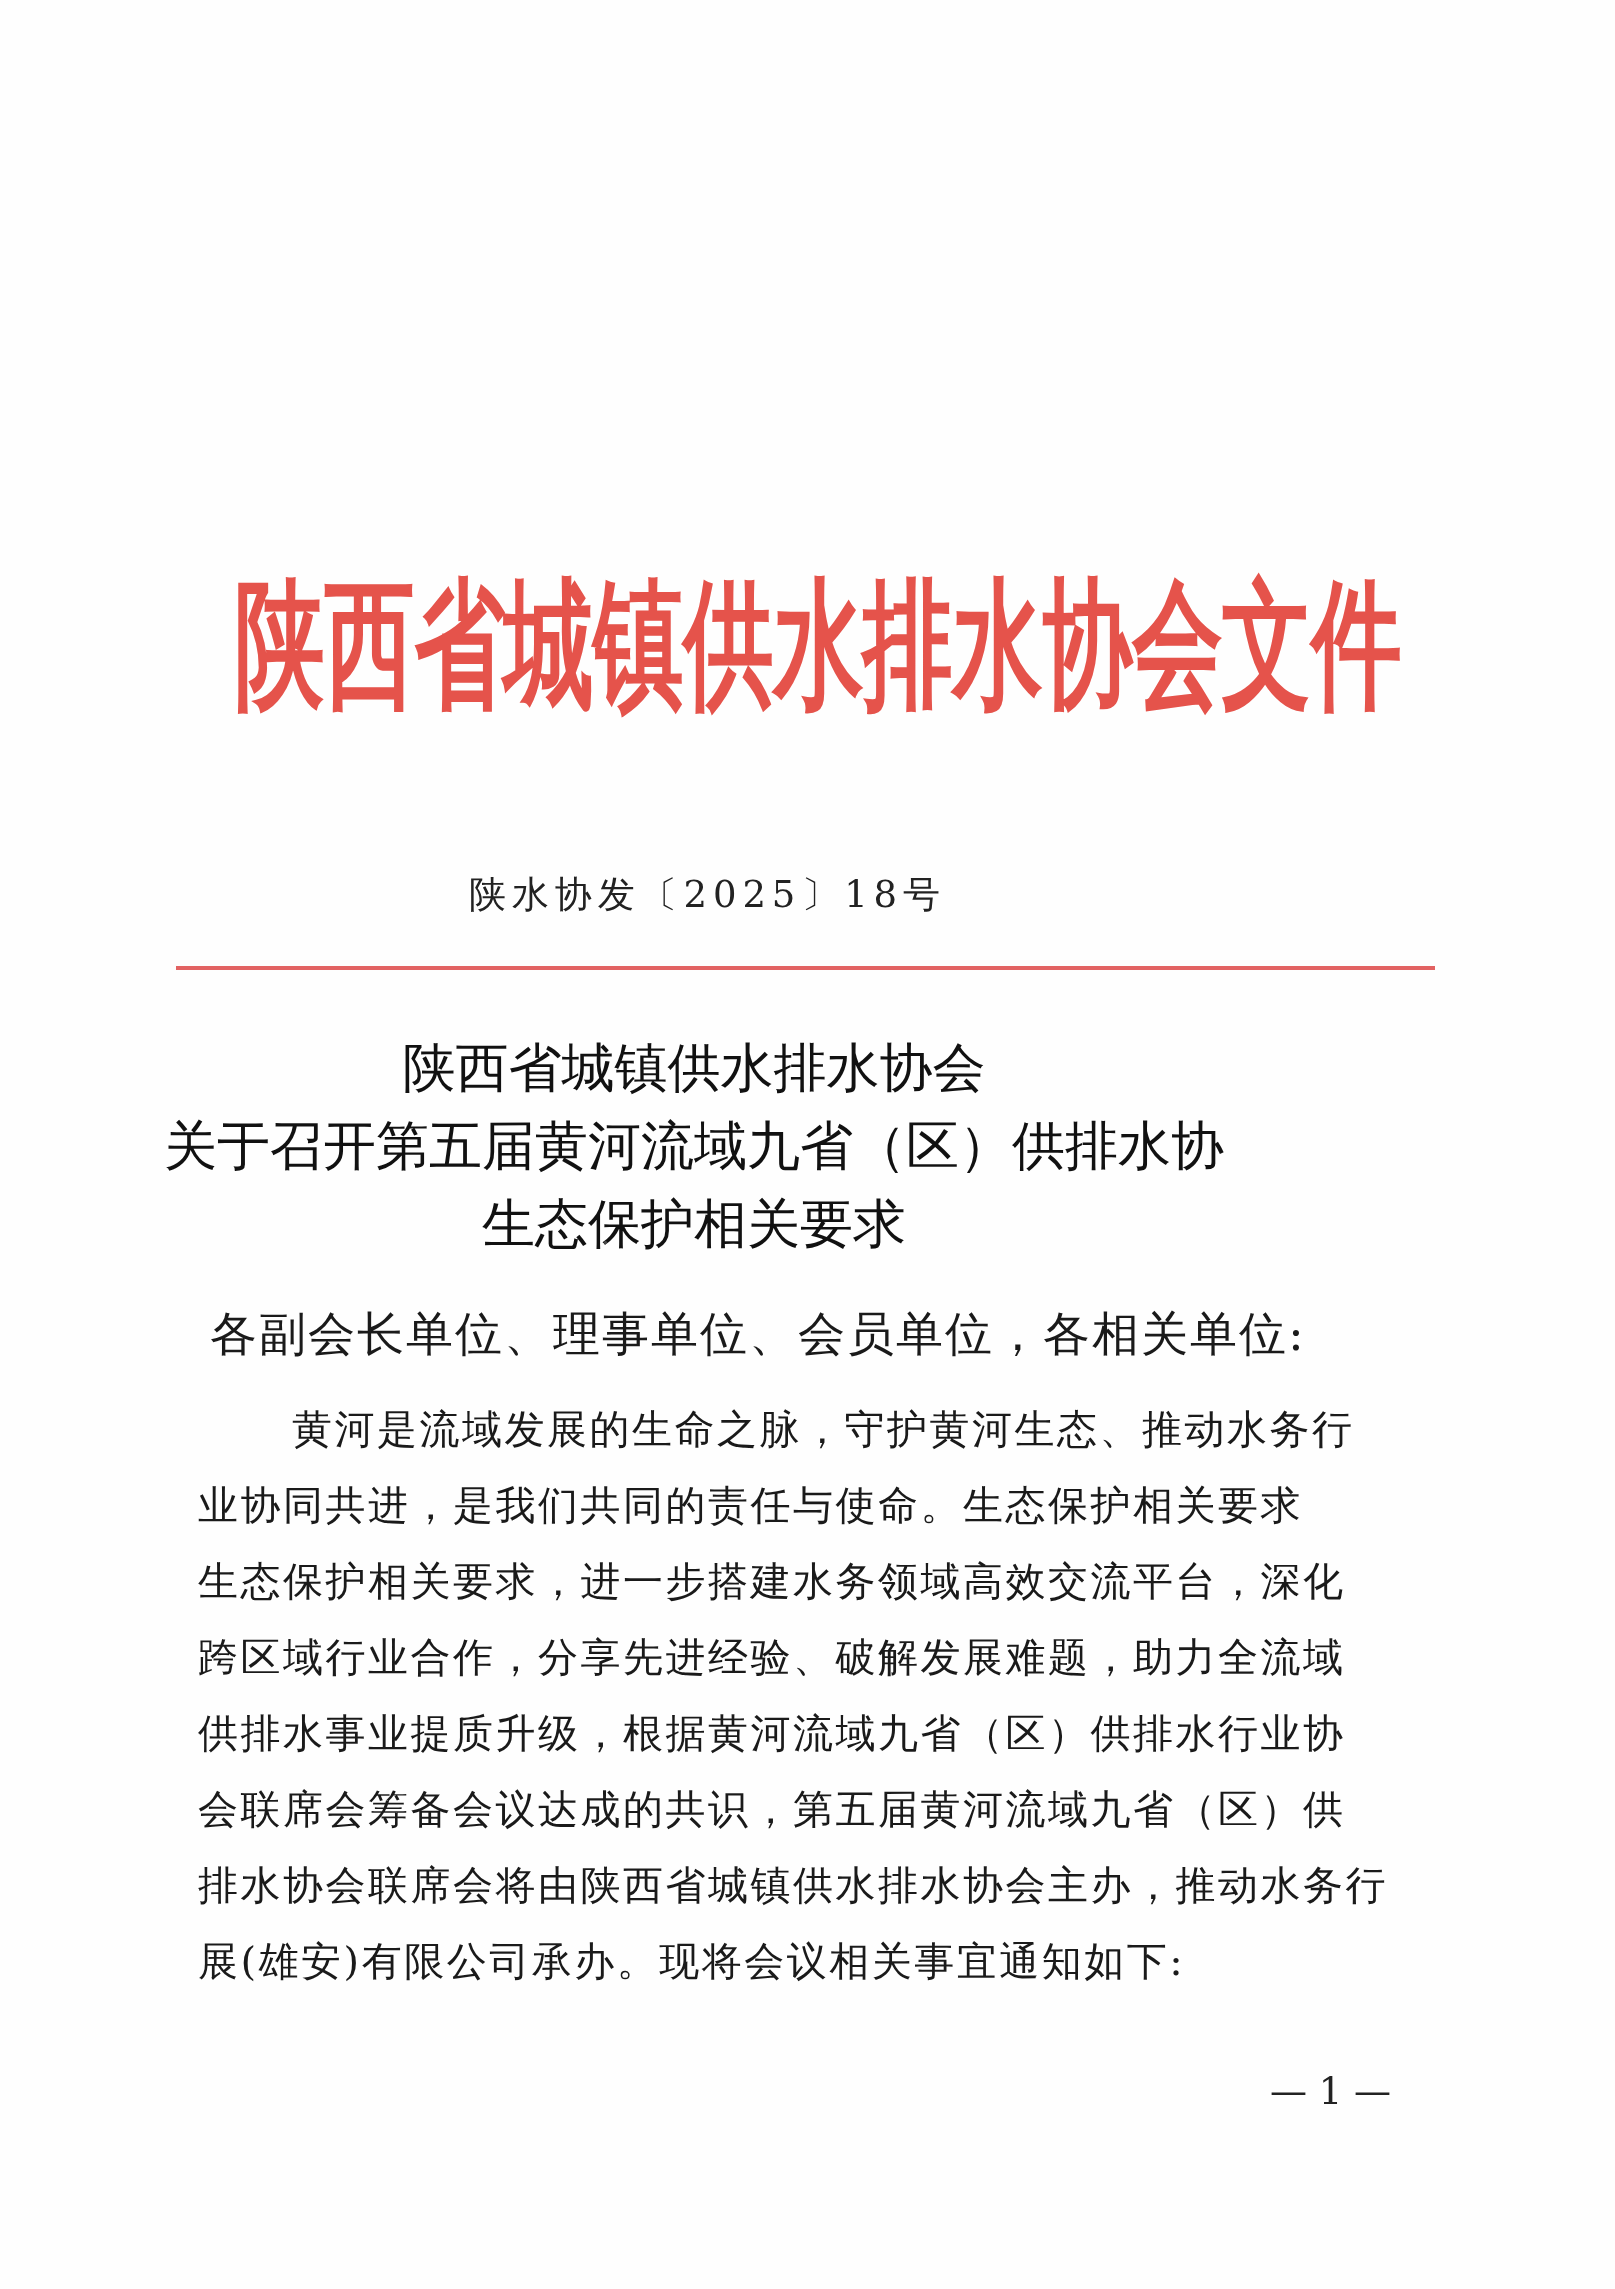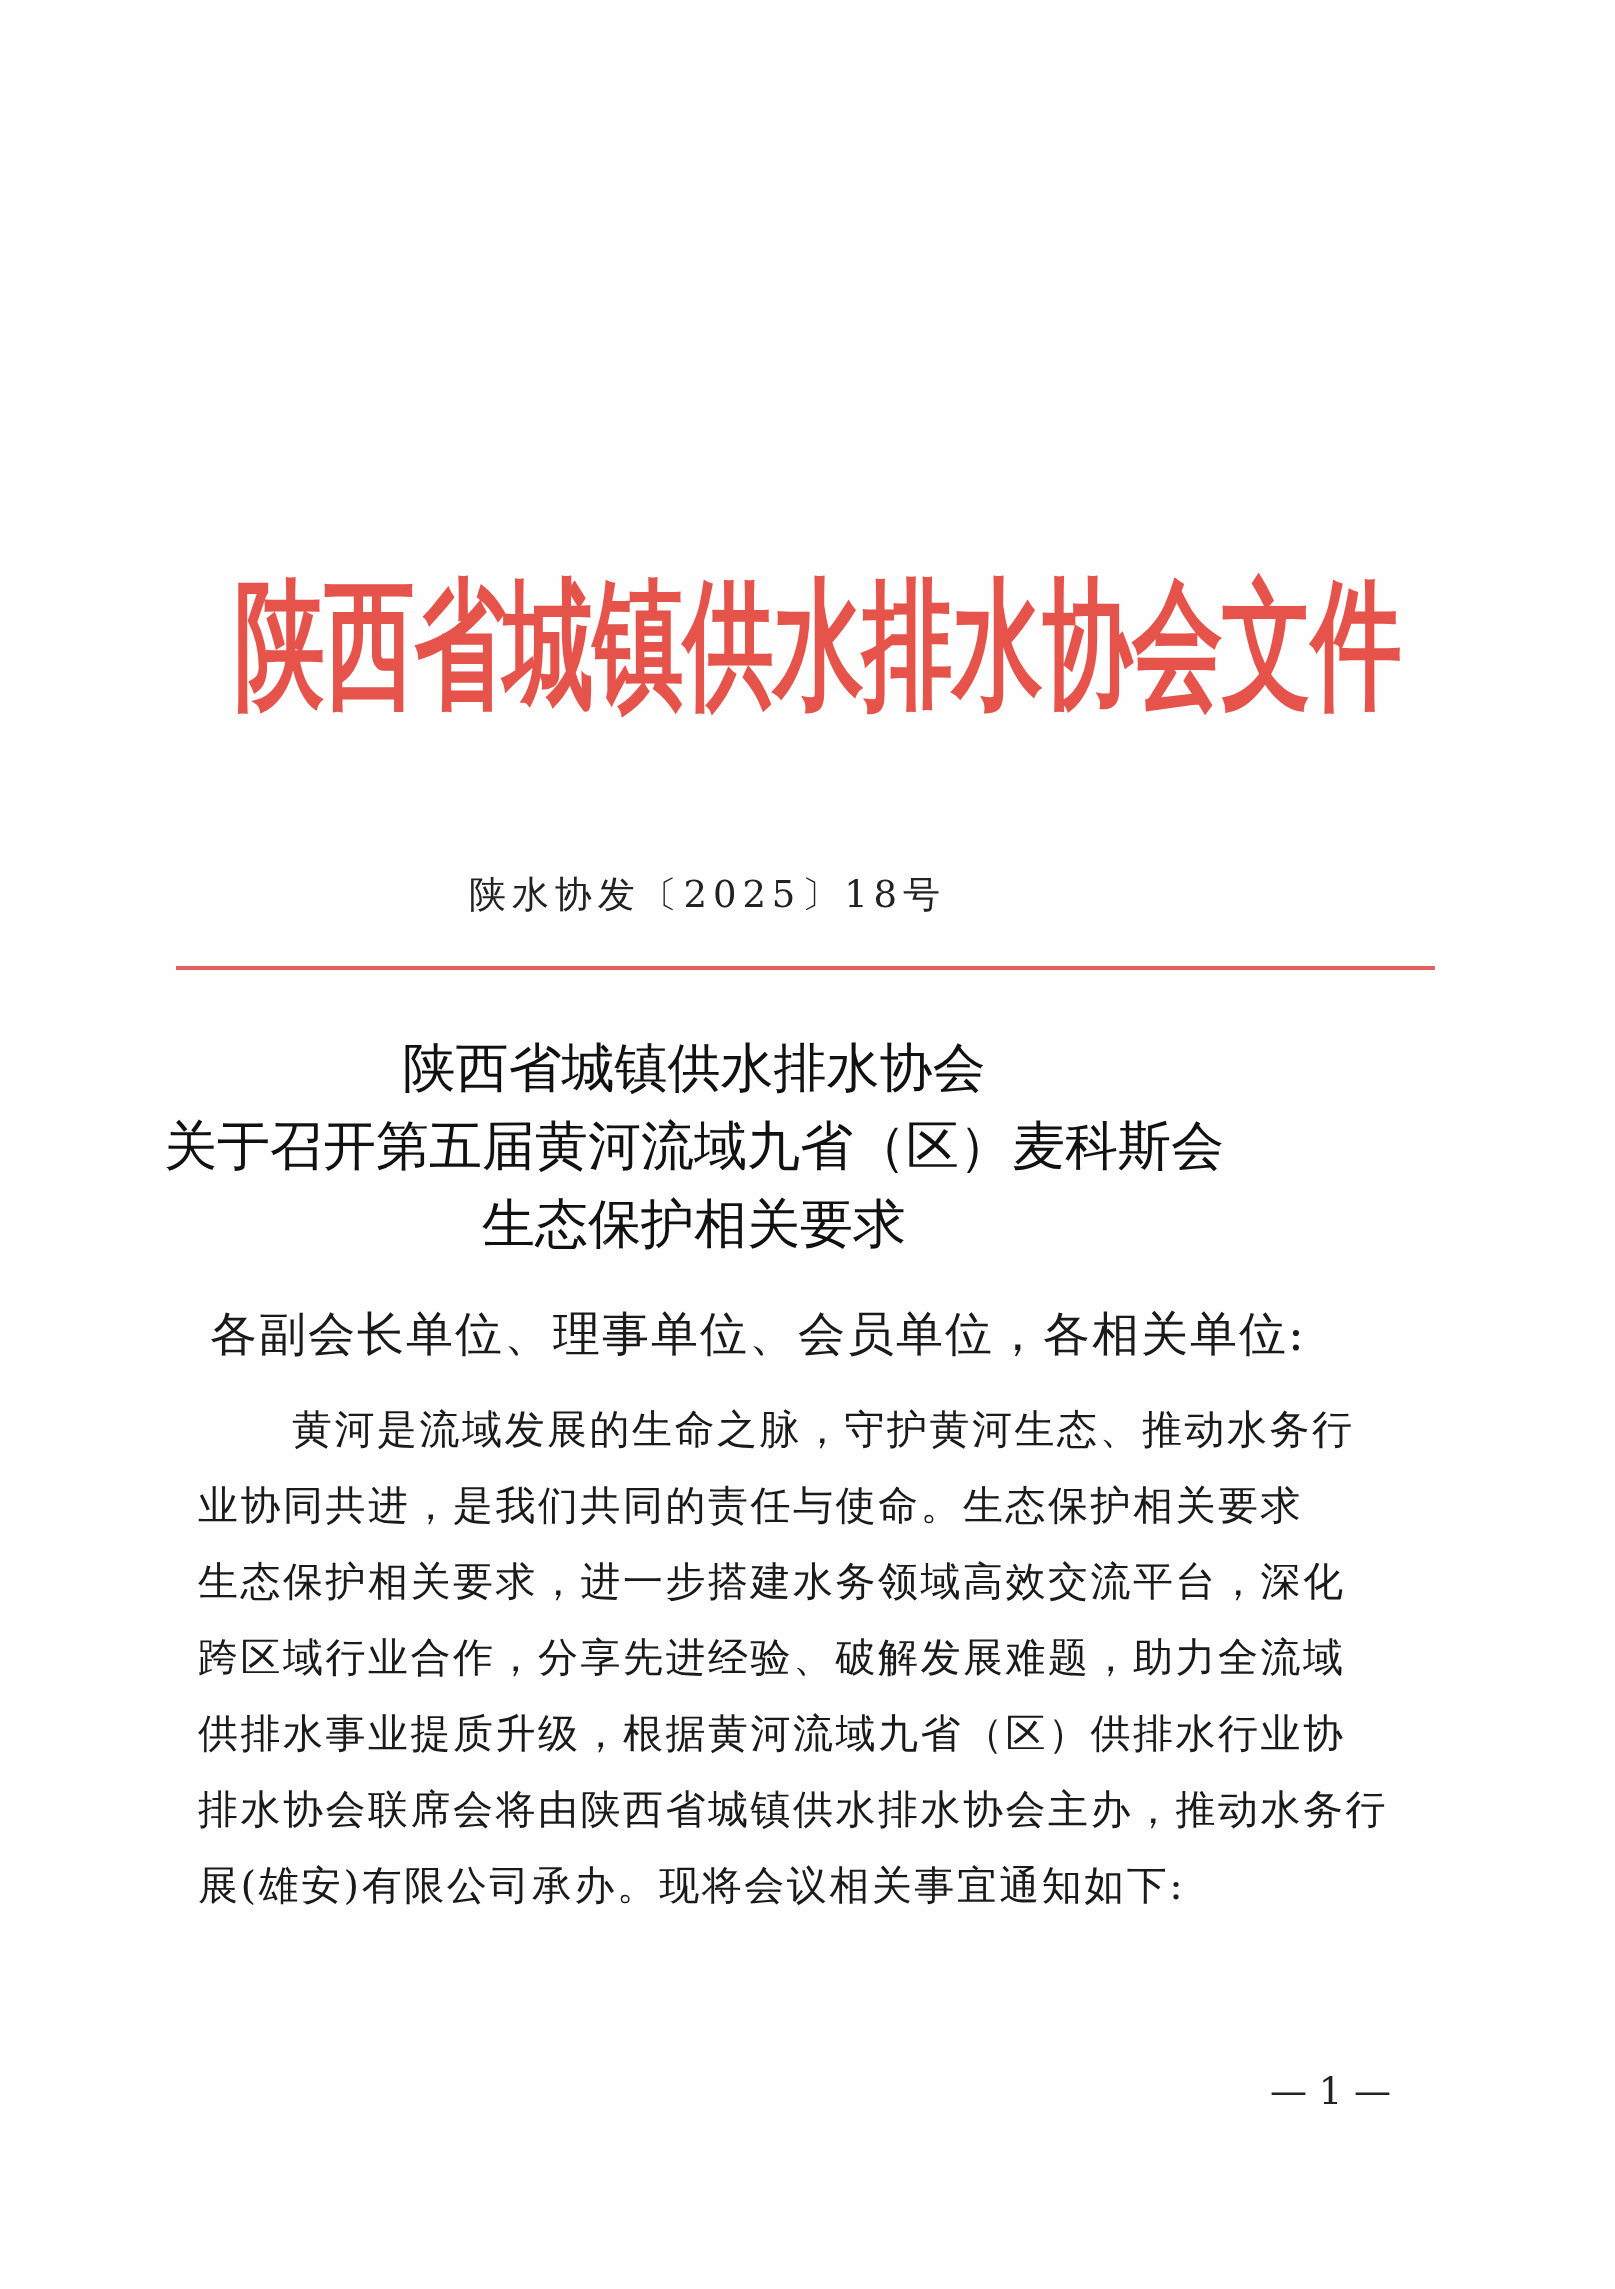--- a/index.html
+++ b/index.html
@@ -137,32 +137,33 @@
     <span>文</span>
     <span>件</span>
   </div>
 
   <div class="doc-number">陕水协发〔2025〕18号</div>
 
   <div class="red-rule"></div>
 
   <div class="title">
     <div>陕西省城镇供水排水协会</div>
-    <div>关于召开第五届黄河流域九省（区）麦科斯会</div>
+    <div>关于召开第五届黄河流域九省（区）供排水协</div>
     <div>生态保护相关要求</div>
   </div>
 
   <div class="salutation">各副会长单位、理事单位、会员单位，各相关单位:</div>
 
   <div class="body-text">
     <div class="body-line indent">黄河是流域发展的生命之脉，守护黄河生态、推动水务行</div>
     <div class="body-line">业协同共进，是我们共同的责任与使命。生态保护相关要求</div>
     <div class="body-line">生态保护相关要求，进一步搭建水务领域高效交流平台，深化</div>
     <div class="body-line">跨区域行业合作，分享先进经验、破解发展难题，助力全流域</div>
     <div class="body-line">供排水事业提质升级，根据黄河流域九省（区）供排水行业协</div>
+    <div class="body-line">会联席会筹备会议达成的共识，第五届黄河流域九省（区）供</div>
     <div class="body-line">排水协会联席会将由陕西省城镇供水排水协会主办，推动水务行</div>
     <div class="body-line">展(雄安)有限公司承办。现将会议相关事宜通知如下:</div>
   </div>
 
   <div class="page-number">— 1 —</div>
 
   <div class="scan-dot" style="left:604px; top:1241px;"></div>
 </div>
 
 

